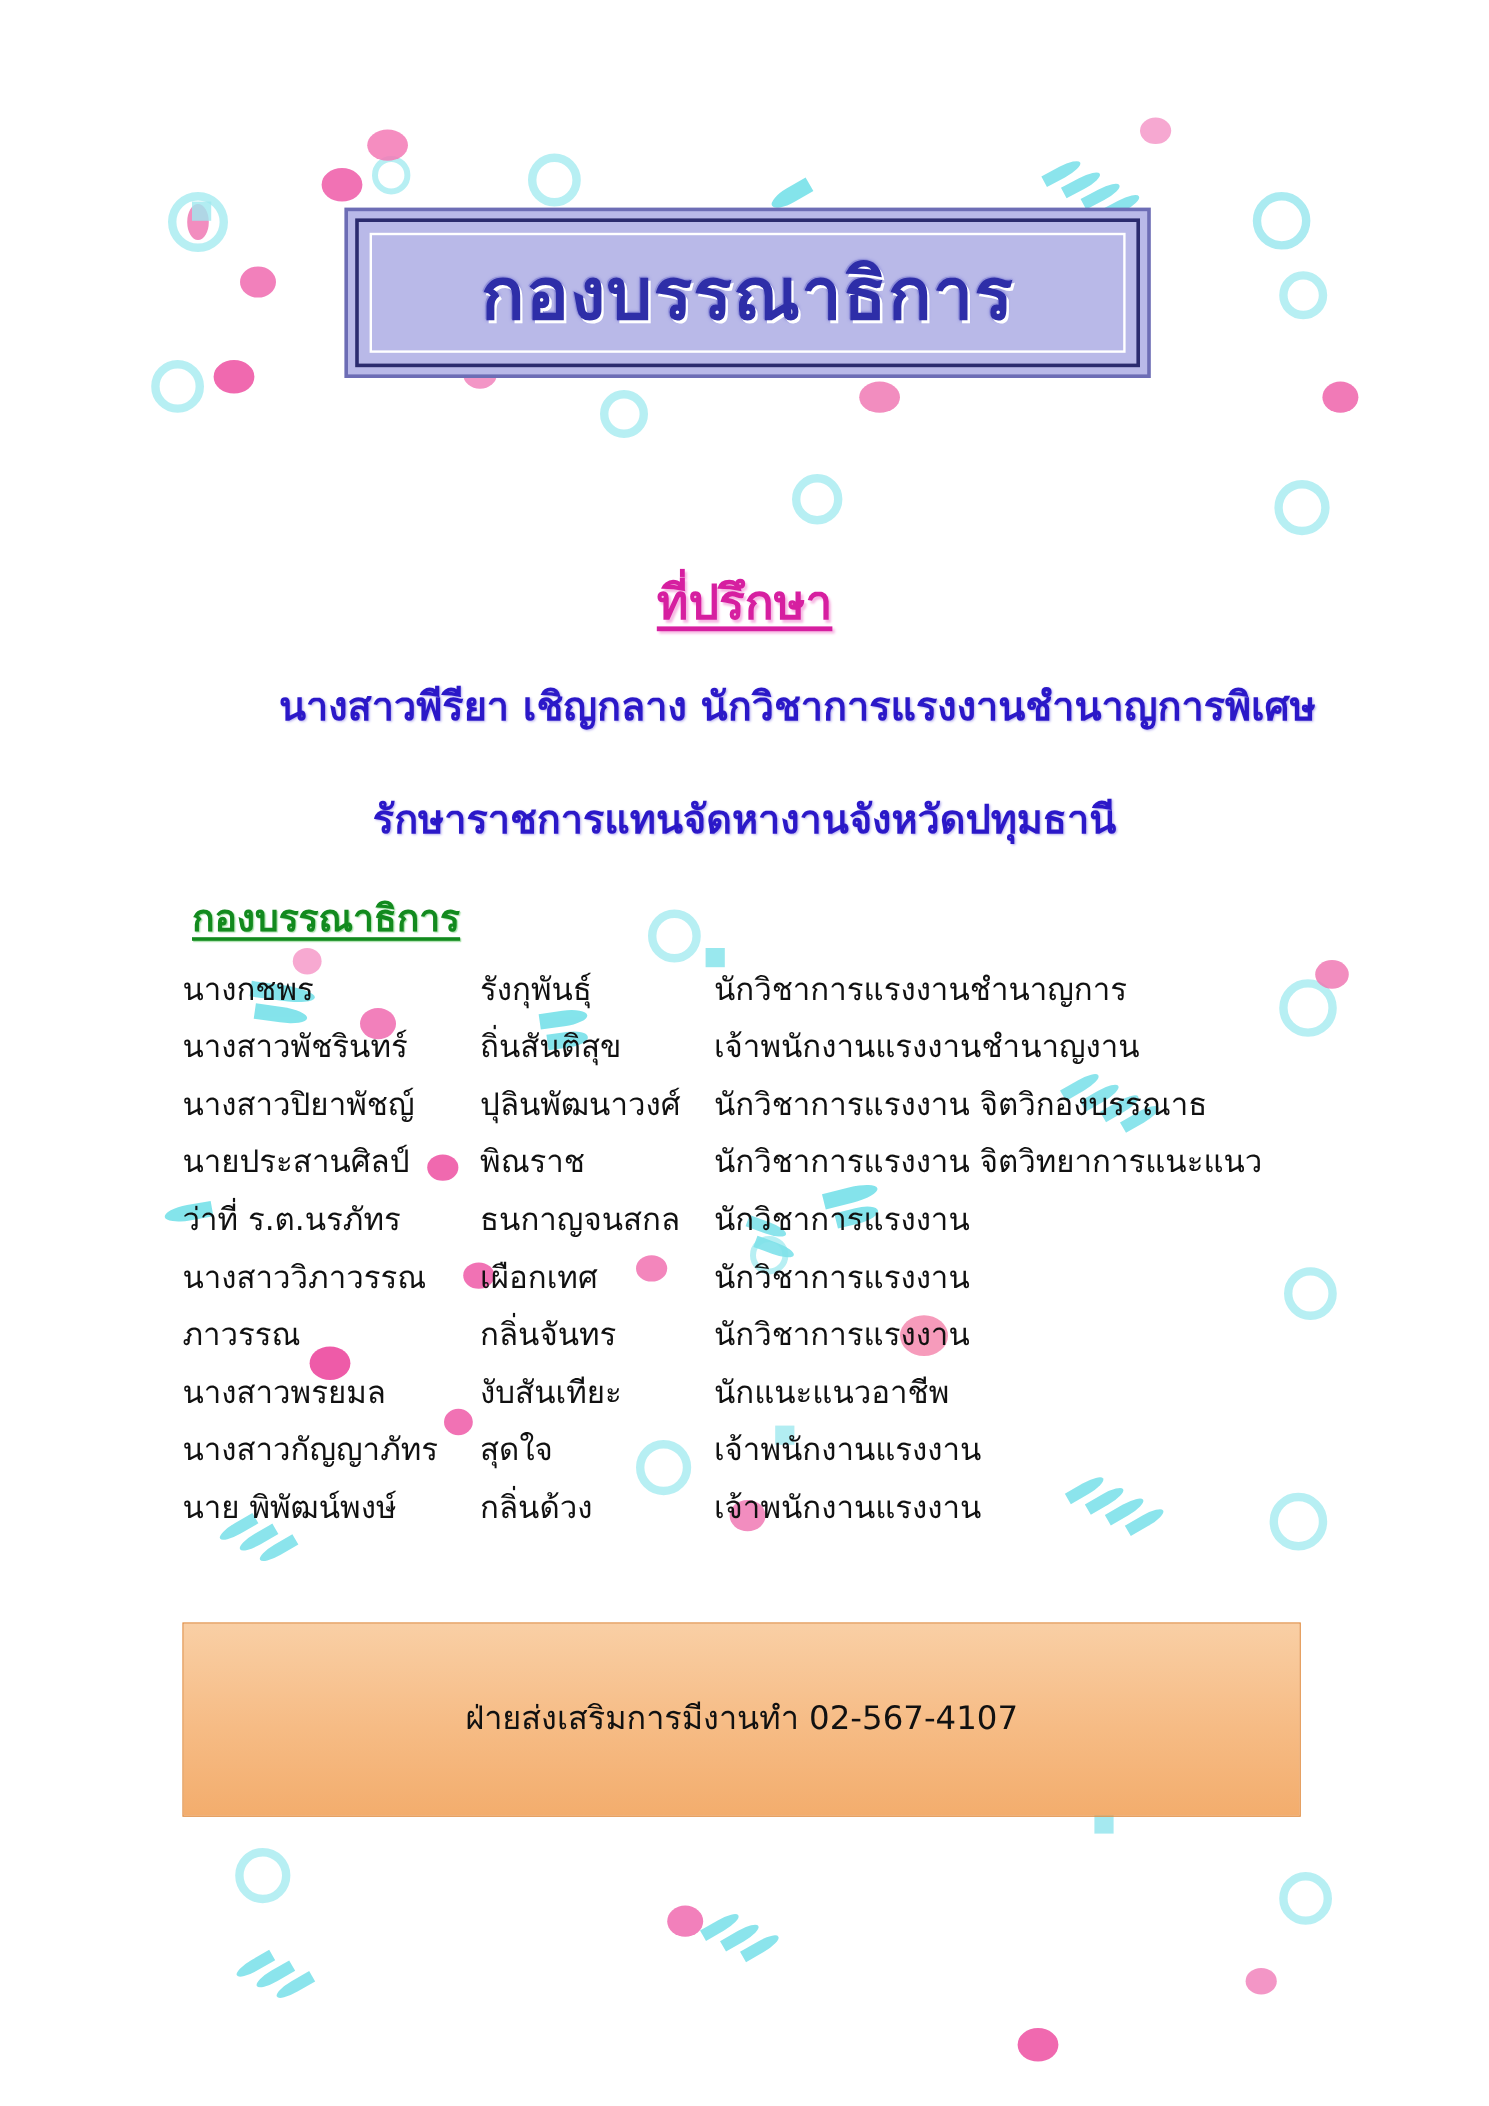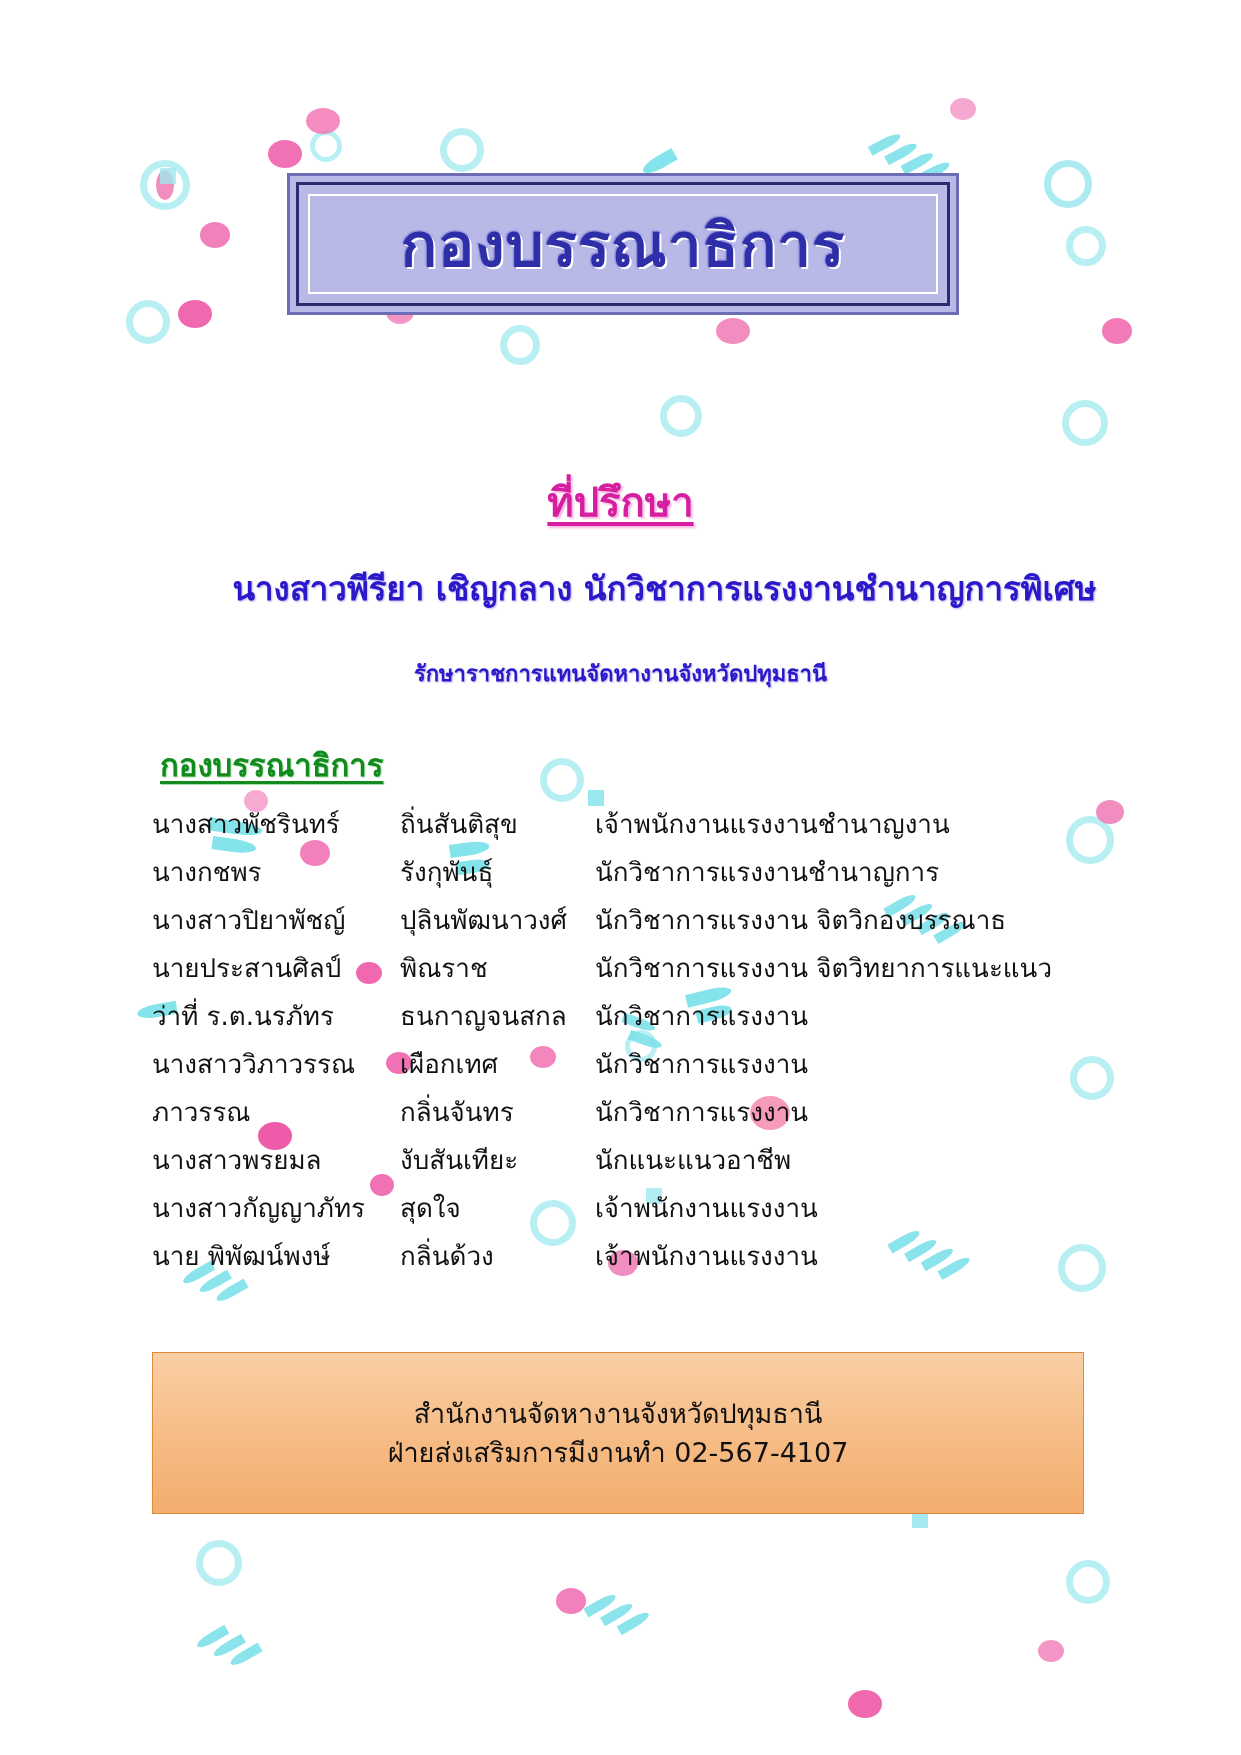--- a/index.html
+++ b/index.html
@@ -132,21 +132,21 @@
     text-shadow: 1px 1px 2px #b9b2ef;
     z-index: 3;
     padding-left: 44px;
   }
   .advisor-line2 {
     position: absolute;
     top: 656px;
     left: 0;
     width: 100%;
     text-align: center;
-    font-size: 22px;
+    font-size: 33px;
     font-weight: bold;
     color: #2b18c8;
     text-shadow: 1px 1px 2px #b9b2ef;
     z-index: 3;
   }
 
   .editorial-heading {
     position: absolute;
     left: 160px;
     top: 740px;
@@ -322,30 +322,30 @@
 
 <div class="advisor-heading">ที่ปรึกษา</div>
 <div class="advisor-line1">นางสาวพีรียา  เชิญกลาง  นักวิชาการแรงงานชำนาญการพิเศษ</div>
 <div class="advisor-line2">รักษาราชการแทนจัดหางานจังหวัดปทุมธานี</div>
 
 <div class="editorial-heading">กองบรรณาธิการ</div>
 
 <table class="staff-table">
   <tbody>
     <tr>
+      <td class="col-name">นางกชพร</td>
+      <td class="col-sur">รังกุพันธุ์</td>
+      <td class="col-pos">นักวิชาการแรงงานชำนาญการ</td>
+    </tr>
+    <tr>
       <td class="col-name">นางสาวพัชรินทร์</td>
       <td class="col-sur">ถิ่นสันติสุข</td>
       <td class="col-pos">เจ้าพนักงานแรงงานชำนาญงาน</td>
     </tr>
     <tr>
-      <td class="col-name">นางกชพร</td>
-      <td class="col-sur">รังกุพันธุ์</td>
-      <td class="col-pos">นักวิชาการแรงงานชำนาญการ</td>
-    </tr>
-    <tr>
       <td class="col-name">นางสาวปิยาพัชญ์</td>
       <td class="col-sur">ปุลินพัฒนาวงศ์</td>
       <td class="col-pos">นักวิชาการแรงงาน จิตวิกองบรรณาธ</td>
     </tr>
     <tr>
       <td class="col-name">นายประสานศิลป์</td>
       <td class="col-sur">พิณราช</td>
       <td class="col-pos">นักวิชาการแรงงาน จิตวิทยาการแนะแนว</td>
     </tr>
     <tr>
@@ -375,15 +375,14 @@
     </tr>
     <tr>
       <td class="col-name">นาย พิพัฒน์พงษ์</td>
       <td class="col-sur">กลิ่นด้วง</td>
       <td class="col-pos">เจ้าพนักงานแรงงาน</td>
     </tr>
   </tbody>
 </table>
 
 <div class="footer-box">
-  <div>สำนักงานจัดหางานจังหวัดปทุมธานี</div>
   <div>ฝ่ายส่งเสริมการมีงานทำ 02-567-4107</div>
 </div>
 
 </body></html>

